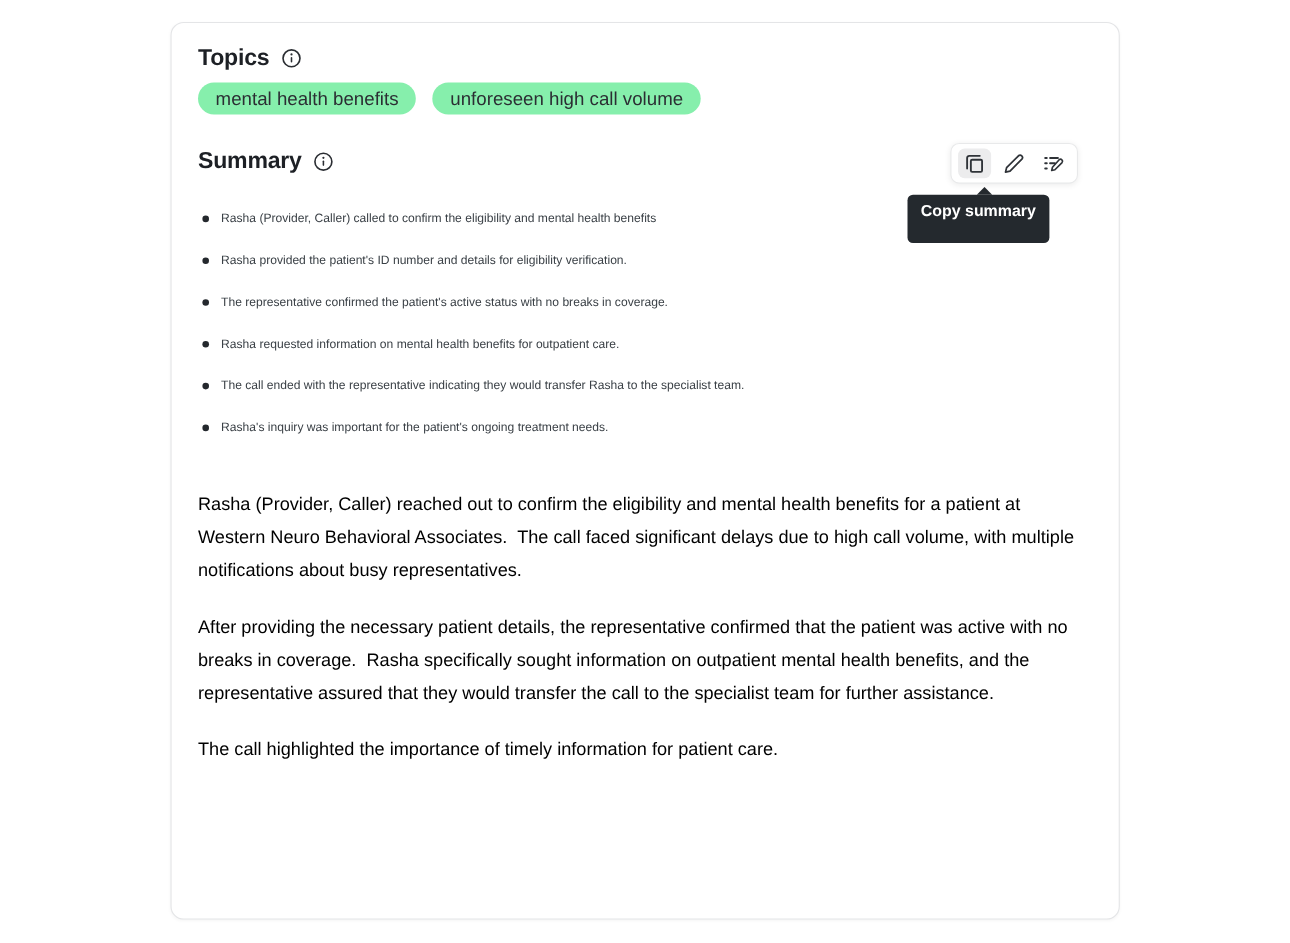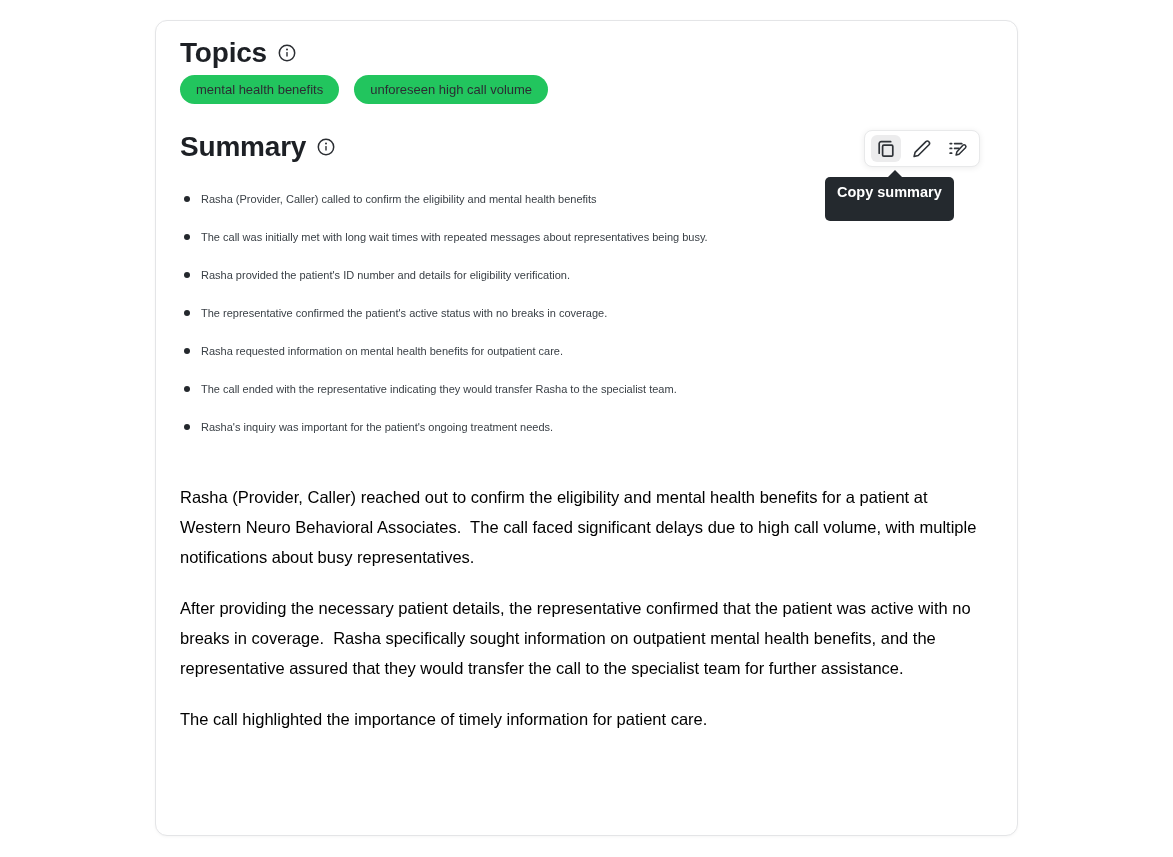--- a/index.html
+++ b/index.html
@@ -18,40 +18,40 @@
     border-radius: 12px;
     box-shadow: 0 1px 3px rgba(0,0,0,0.04);
     padding: 20px 24px 18px 24px;
     overflow: hidden;
   }
   .section-header {
     display: flex; align-items: center; gap: 10px;
   }
   h2.section-title {
     margin: 0;
-    font-size: 28px;
+    font-size: 21px;
     line-height: 24px;
     font-weight: 700;
     color: #1d2025;
     letter-spacing: -0.2px;
   }
   .info-btn {
     background: none; border: none; padding: 0; margin: 0;
     display: inline-flex; align-items: center; justify-content: center;
     color: #2b2e33; cursor: pointer;
   }
   .info-btn svg { display: block; }
 
   
   .chips { margin-top: 10px; display: flex; gap: 15px; }
   .chip {
-    background: #22c55e;
+    background: #86efac;
     border-radius: 16px;
     padding: 6px 16px;
-    font-size: 13px;
+    font-size: 17px;
     line-height: 17px;
     color: #2b2e33;
     white-space: nowrap;
     cursor: default;
   }
 
   
   .summary-section { position: relative; margin-top: 31px; }
 
   .toolbar {
@@ -198,21 +198,20 @@
           </svg>
         </span>
       </button>
     </div>
     <div class="tooltip">Copy summary</div>
 
     <ul class="bullets">
 
         <li class="bullet-item">Rasha (Provider, Caller) called to confirm the eligibility and mental health benefits</li>
 
-        <li class="bullet-item">The call was initially met with long wait times with repeated messages about representatives being busy.</li>
 
         <li class="bullet-item">Rasha provided the patient's ID number and details for eligibility verification.</li>
 
         <li class="bullet-item">The representative confirmed the patient's active status with no breaks in coverage.</li>
 
         <li class="bullet-item">Rasha requested information on mental health benefits for outpatient care.</li>
 
         <li class="bullet-item">The call ended with the representative indicating they would transfer Rasha to the specialist team.</li>
 
         <li class="bullet-item">Rasha's inquiry was important for the patient's ongoing treatment needs.</li>

